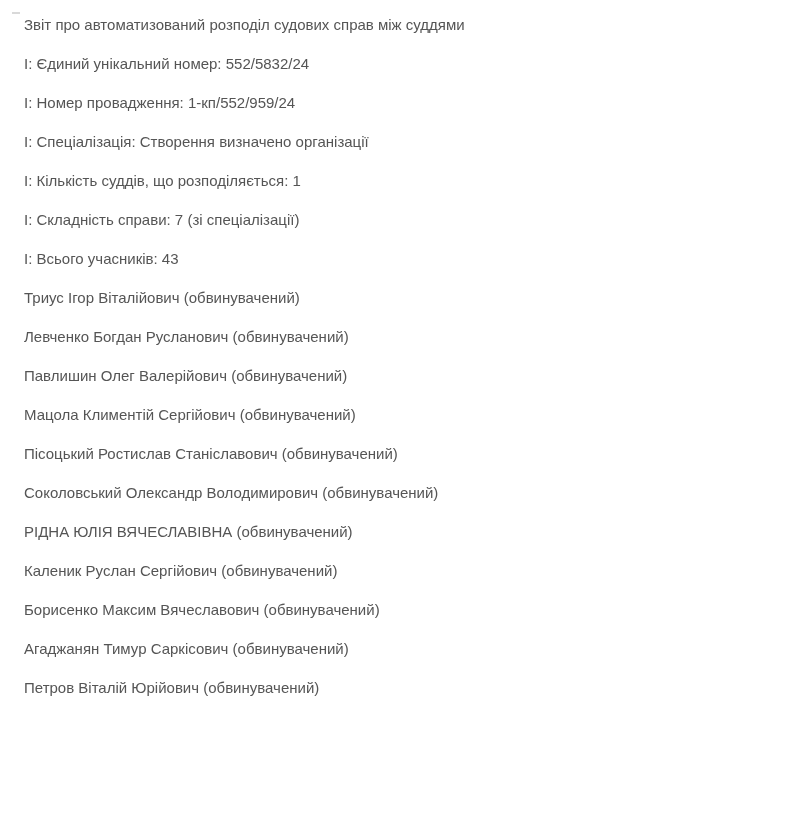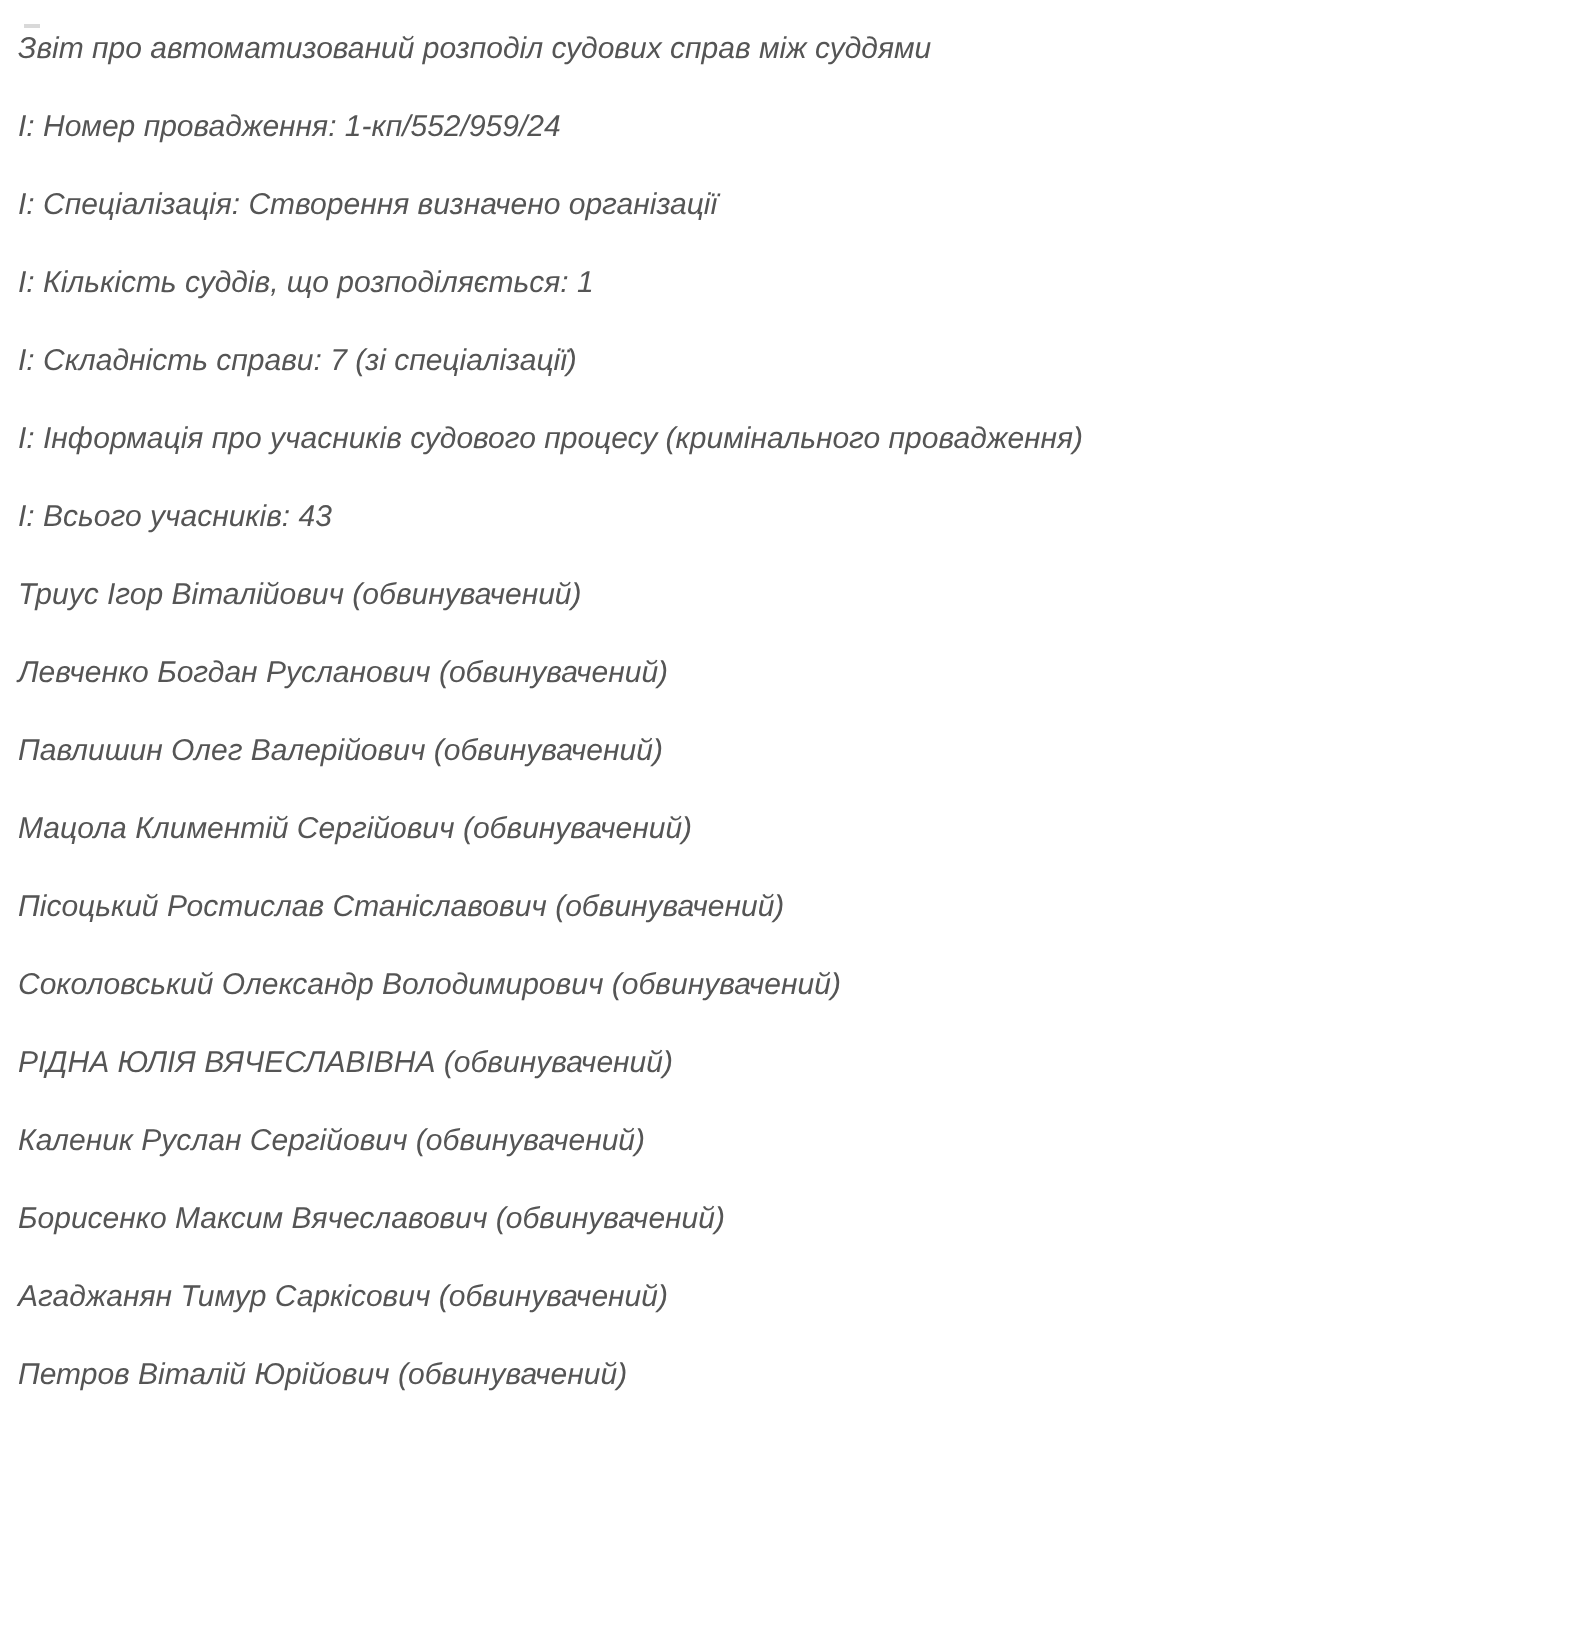--- a/index.html
+++ b/index.html
@@ -11,22 +11,21 @@
       width: 793px;
       height: 823px;
       overflow: hidden;
       position: relative;
       font-family: "Liberation Sans", sans-serif;
       font-size: 15px;
       color: #555555;
       -webkit-font-smoothing: antialiased;
     }
     .report {
-      padding: 16px 20px 0 9px;
-      font-style: italic;
+      padding: 16px 20px 0 24px;
     }
     .report p {
       margin: 0 0 22px 0;
       line-height: 17px;
       white-space: nowrap;
     }
     .stray-mark {
       position: absolute;
       left: 12px;
       top: 12px;
@@ -35,25 +34,25 @@
       background: #d9d9d9;
     }
   </style>
 </head>
 <body>
 
 <div class="stray-mark"></div>
 
 <div class="report" id="report-body">
     <p>Звіт про автоматизований розподіл судових справ між суддями</p>
+    <p>І: Єдиний унікальний номер: 552/5832/24</p>
     <p>І: Номер провадження: 1-кп/552/959/24</p>
     <p>І: Спеціалізація: Створення визначено організації</p>
     <p>І: Кількість суддів, що розподіляється: 1</p>
     <p>І: Складність справи: 7 (зі спеціалізації)</p>
-    <p>І: Інформація про учасників судового процесу (кримінального провадження)</p>
     <p>І: Всього учасників: 43</p>
     <p>Триус Ігор Віталійович (обвинувачений)</p>
     <p>Левченко Богдан Русланович (обвинувачений)</p>
     <p>Павлишин Олег Валерійович (обвинувачений)</p>
     <p>Мацола Климентій Сергійович (обвинувачений)</p>
     <p>Пісоцький Ростислав Станіславович (обвинувачений)</p>
     <p>Соколовський Олександр Володимирович (обвинувачений)</p>
     <p>РІДНА ЮЛІЯ ВЯЧЕСЛАВІВНА (обвинувачений)</p>
     <p>Каленик Руслан Сергійович (обвинувачений)</p>
     <p>Борисенко Максим Вячеславович (обвинувачений)</p>

